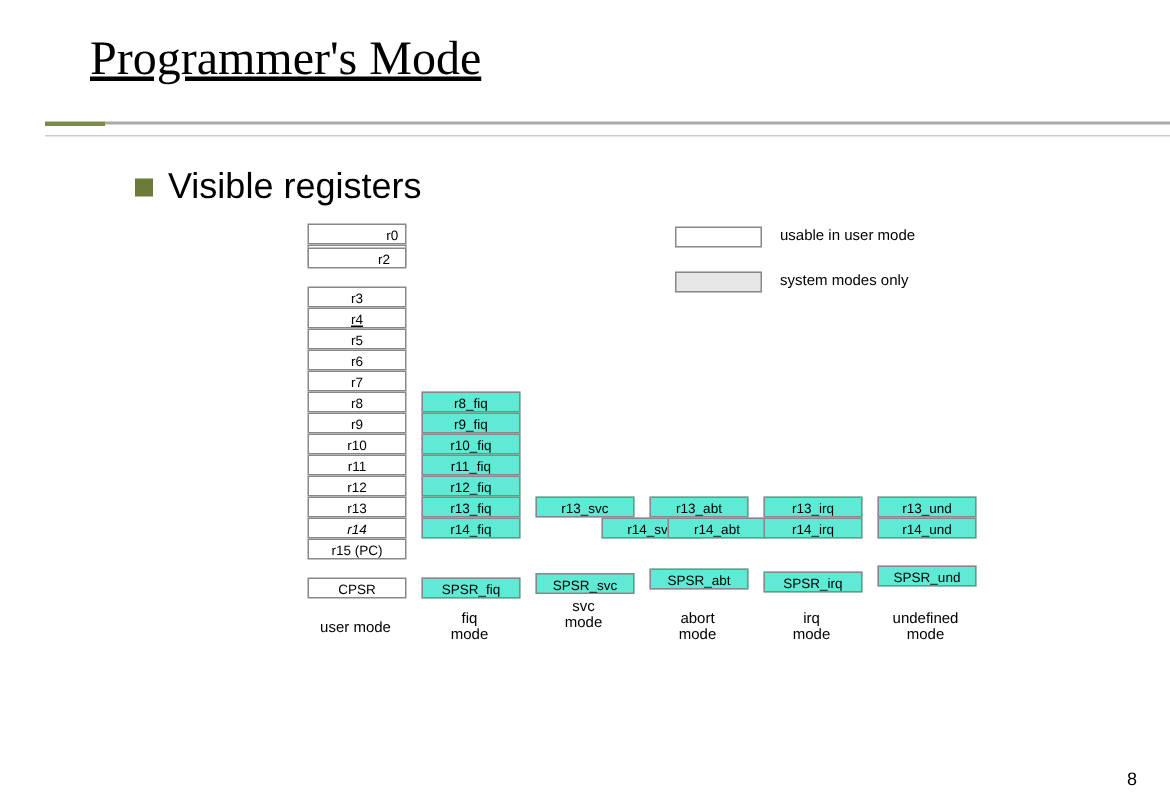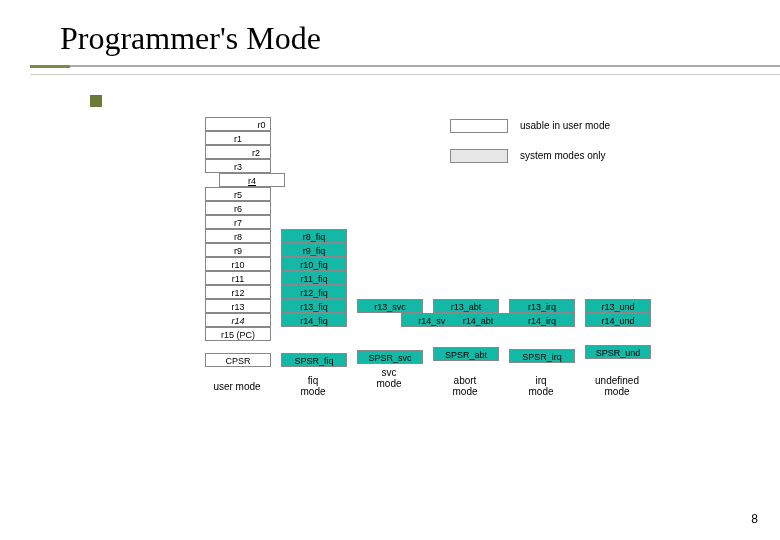--- a/index.html
+++ b/index.html
@@ -8,21 +8,22 @@
     width: 780px;
     height: 540px;
     font-family: Arial, sans-serif;
     background: #fff;
     position: relative;
     overflow: hidden;
   }
   .title {
     font-size: 32px;
     font-family: "Times New Roman", serif;
-    margin: 20px 0 4px 60px;
+    margin: 20px 0 20px 60px;
+    text-decoration: underline;
   }
   .rule-wrap {
     margin-left: 30px;
     margin-right: 0;
   }
   .rule {
     height: 2px;
     background: #888;
     margin-top: 4px;
     margin-bottom: 2px;
@@ -72,21 +73,21 @@
     background: #fff;
     width: 66px;
     height: 14px;
     line-height: 14px;
     text-align: center;
     position: absolute;
     box-sizing: border-box;
     font-size: 9px;
   }
   .reg.shaded {
-    background: #14b8a6;
+    background: #5eead4;
   }
   .col-label {
     position: absolute;
     font-size: 10px;
     width: 70px;
     text-align: center;
   }
   .legend-box {
     position: absolute;
     width: 56px;
@@ -113,29 +114,30 @@
 <div class="rule-wrap">
   <div class="rules-row">
     <span class="rule accent"></span>
     <span class="rule-gray-right"></span>
   </div>
   <div class="rule thin" style="background:#ccc;"></div>
 </div>
 
 <div class="bullet-row">
   <div class="bullet"></div>
+  <div class="subtitle">Visible registers</div>
 </div>
 
 <div class="diagram">
 
   <div class="reg" style="left:55px; top:0px;padding-left:47px;">r0</div>
   <div class="reg" style="left:55px; top:14px;">r1</div>
-  <div class="reg" style="left:55px; top:28px;padding-left:36px;">r2</div>
+  <div class="reg" style="left:55px; top:16px;padding-left:36px;">r2</div>
   <div class="reg" style="left:55px; top:42px;">r3</div>
-  <div class="reg" style="left:69px; top:56px;text-decoration:underline;">r4</div>
+  <div class="reg" style="left:55px; top:56px;text-decoration:underline;">r4</div>
   <div class="reg" style="left:55px; top:70px;">r5</div>
   <div class="reg" style="left:55px; top:84px;">r6</div>
   <div class="reg" style="left:55px; top:98px;">r7</div>
   <div class="reg" style="left:55px; top:112px;">r8</div>
   <div class="reg" style="left:55px; top:126px;">r9</div>
   <div class="reg" style="left:55px; top:140px;">r10</div>
   <div class="reg" style="left:55px; top:154px;">r11</div>
   <div class="reg" style="left:55px; top:168px;">r12</div>
   <div class="reg" style="left:55px; top:182px;">r13</div>
   <div class="reg" style="left:55px; top:196px;font-style:italic;">r14</div>

